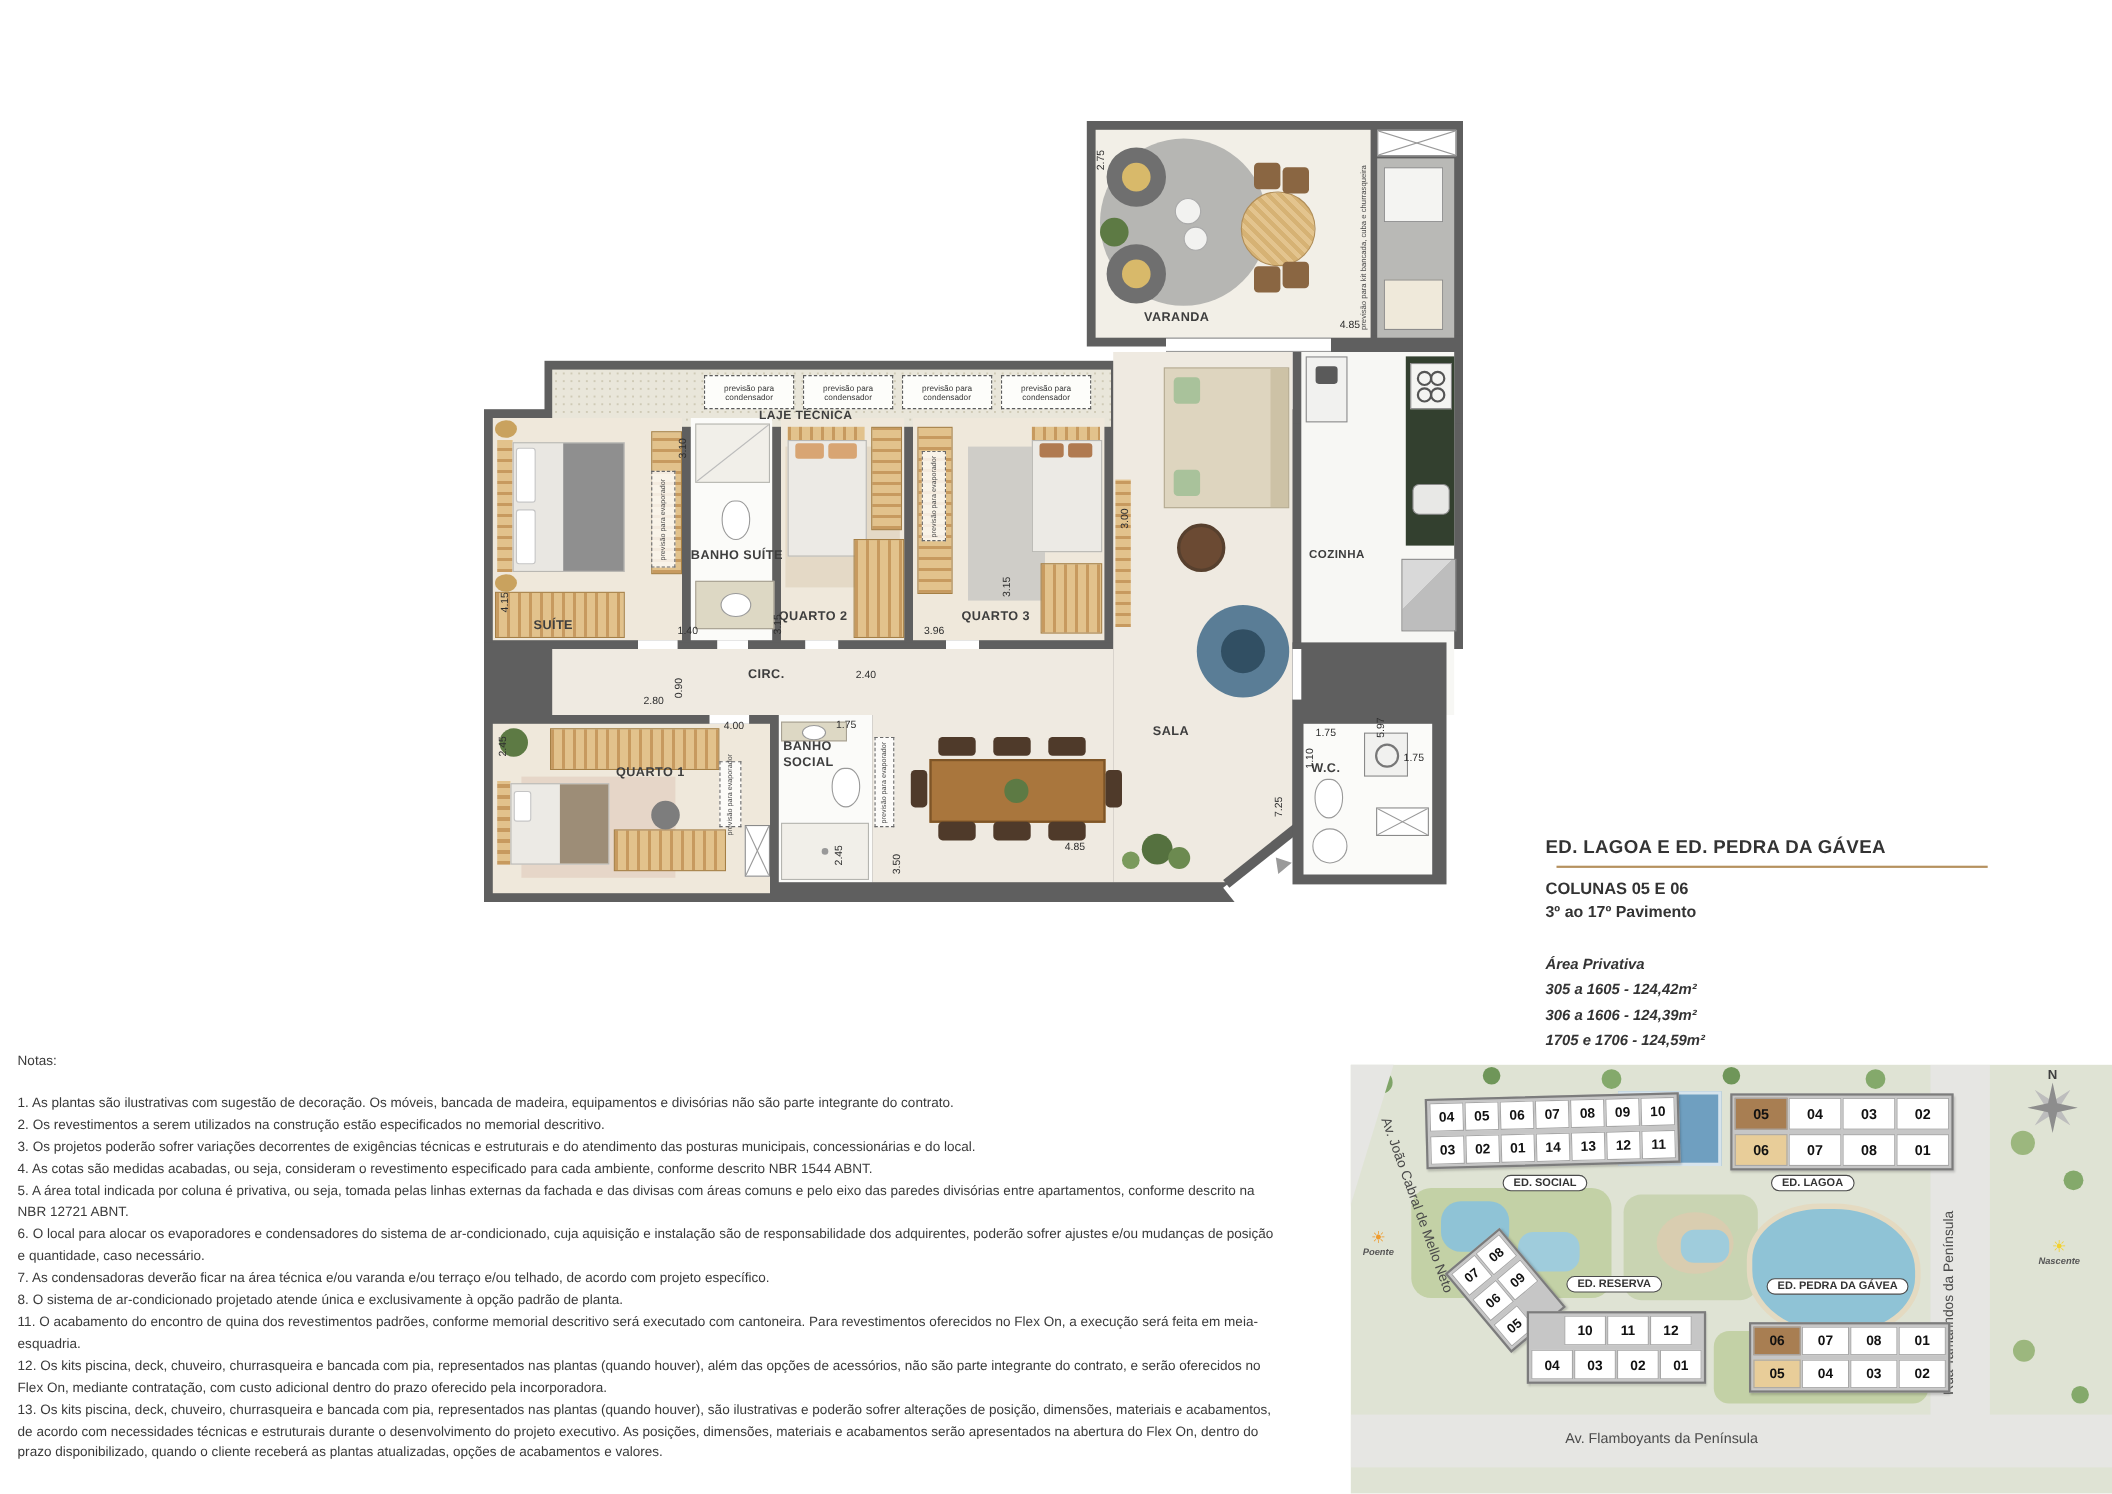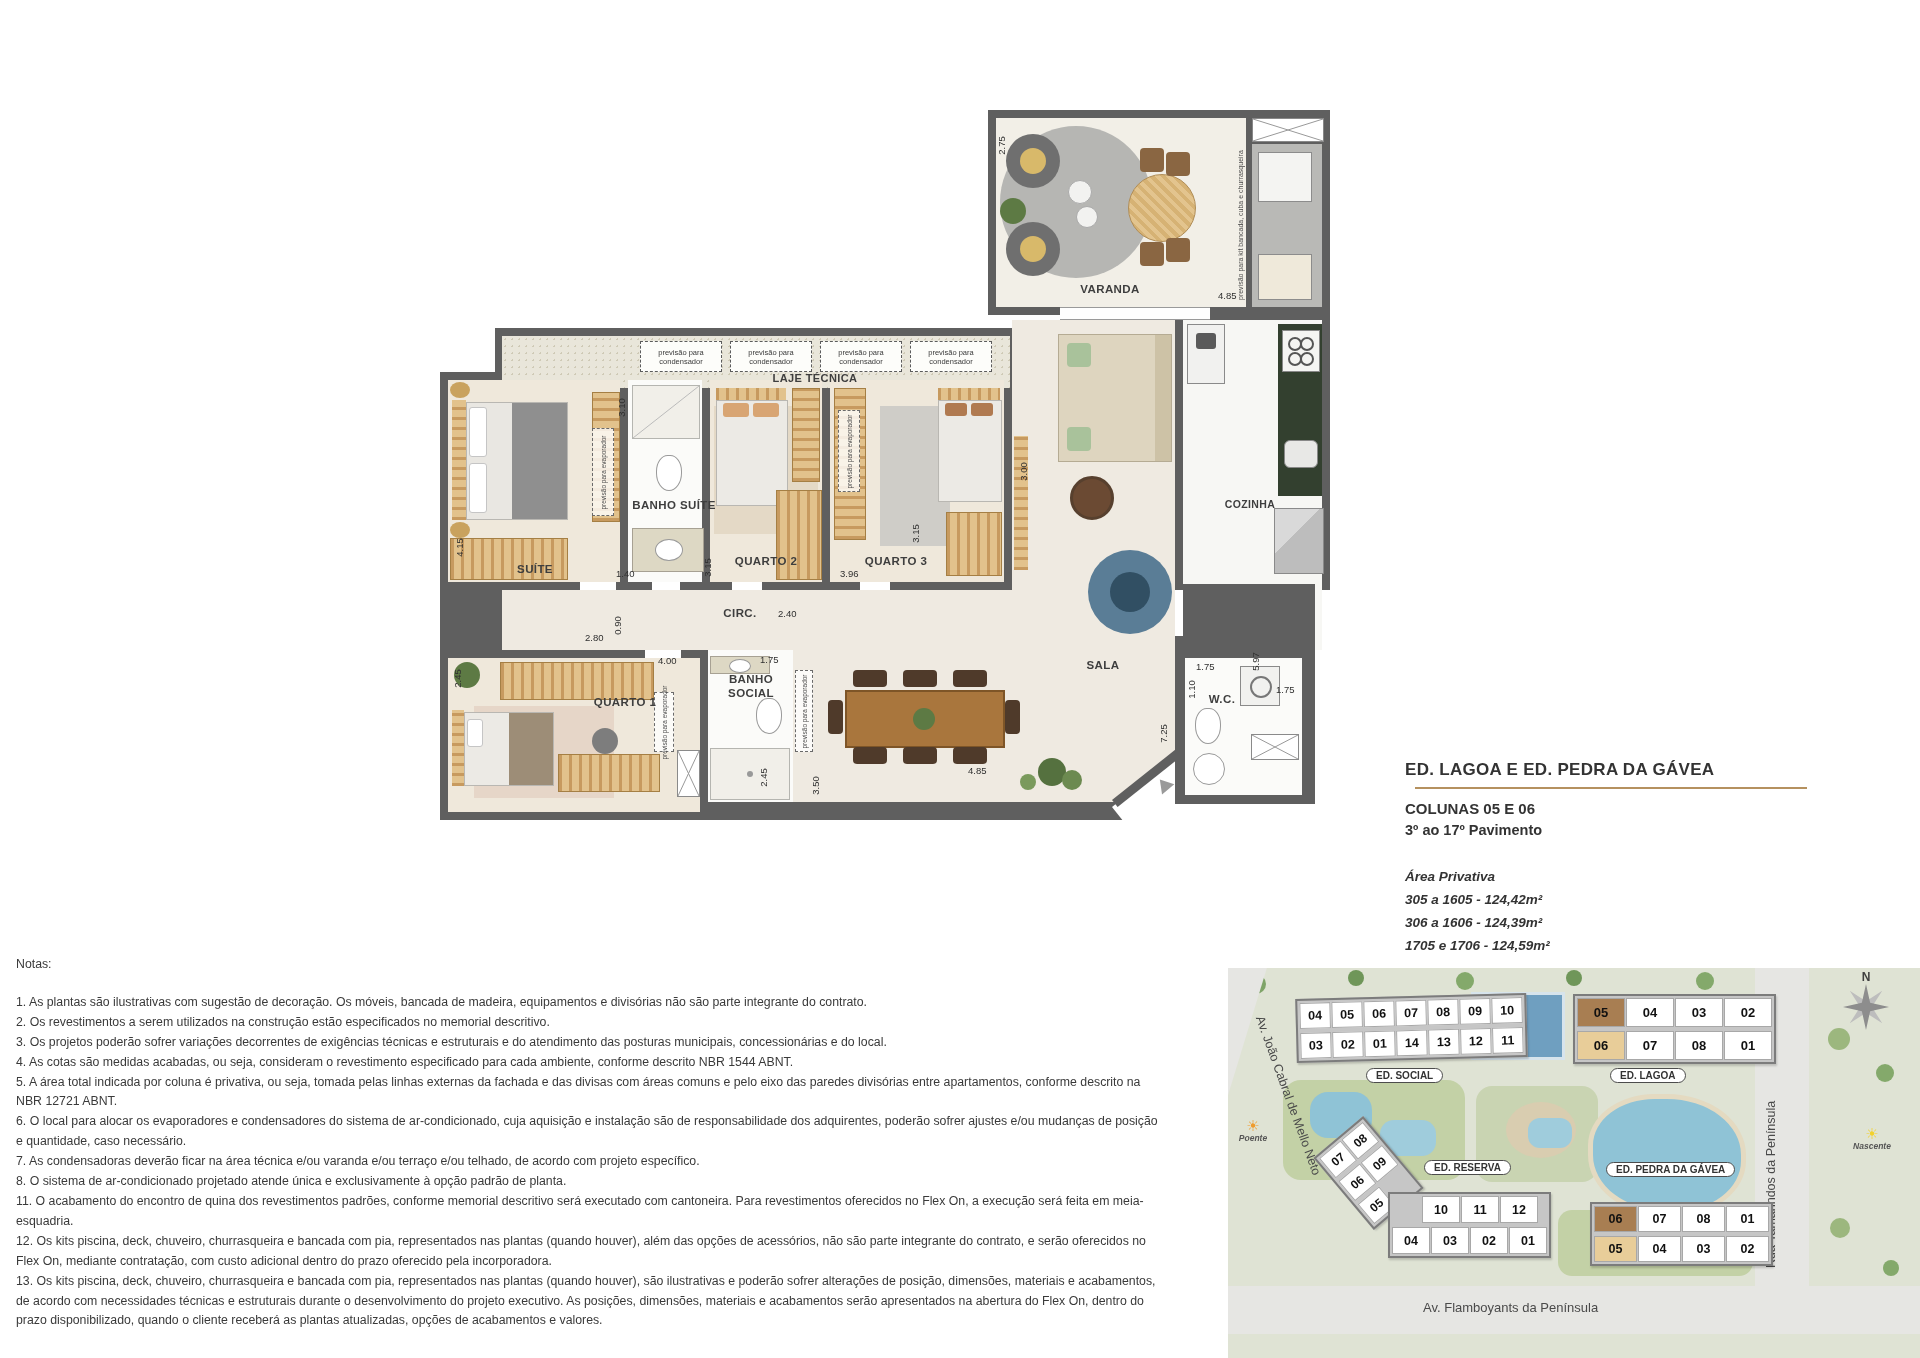--- a/index.html
+++ b/index.html
@@ -2,21 +2,21 @@
 <html><head>
 <meta charset="utf-8">
 <style>
   html,body{margin:0;padding:0;background:#fff;font-family:"Liberation Sans",sans-serif;}
   .stage{position:relative;width:1920px;height:1358px;background:#fff;overflow:hidden;}
   .abs{position:absolute;}
   
   .plan{position:absolute;left:440px;top:110px;width:905px;height:715px;}
   .wall{position:absolute;background:#5f5f5f;}
   .floor{position:absolute;}
-  .room-label{position:absolute;font-size:11.5px;font-weight:bold;color:#3e3e3e;letter-spacing:.4px;text-align:center;line-height:1.25;}
+  .room-label{position:absolute;font-size:11.5px;font-weight:bold;color:#3e3e3e;letter-spacing:.4px;text-align:left;line-height:1.25;}
   .dim{position:absolute;font-size:9.5px;color:#2f2f2f;white-space:nowrap;}
   .dim.v{transform:rotate(-90deg);}
   .cond{position:absolute;border:1.5px dashed #5c5c5c;background:#fdfdfa;color:#3a3a3a;font-size:7.5px;line-height:1.2;display:flex;align-items:center;justify-content:center;text-align:center;padding:1px;}
   .evap{position:absolute;border:1px dashed #6a6a6a;background:rgba(255,255,255,.8);display:flex;align-items:center;justify-content:center;overflow:visible;}
   .evap span{font-size:6.5px;color:#4a4a4a;transform:rotate(-90deg);white-space:nowrap;}
   .speckle{background-color:#e9e6da;background-image:radial-gradient(#cfcab6 1px,transparent 1px);background-size:7px 7px;}
   .wood{background:repeating-linear-gradient(90deg,#c79a5f 0 3px,#e2c28c 3px 10px);}
   .woodv{background:repeating-linear-gradient(0deg,#c79a5f 0 3px,#e2c28c 3px 10px);}
   .doorgap{position:absolute;background:#ffffff;}
   .tree{position:absolute;border-radius:50%;}
@@ -251,21 +251,21 @@
     <div style="position:absolute;left:834px;top:398px;width:48px;height:64px;background:linear-gradient(135deg,#d9d9d9 0 40%,#bdbdbd 40% 100%);border:1.5px solid #8a8a8a;"></div>
     <div style="position:absolute;left:747px;top:214px;width:36px;height:58px;background:#f1f1ef;border:1.5px solid #8a8a8a;">
       <div style="position:absolute;left:8px;top:8px;width:20px;height:16px;background:#5a5a5a;border-radius:3px;"></div>
     </div>
 
     <div class="room-label" style="left:600px;top:172px;width:140px;">VARANDA</div>
     <div class="room-label" style="left:250px;top:262px;width:250px;font-size:11px;">LAJE TÉCNICA</div>
     <div class="room-label" style="left:45px;top:452px;width:100px;">SUÍTE</div>
     <div class="room-label" style="left:188px;top:388px;width:92px;">BANHO SUÍTE</div>
     <div class="room-label" style="left:268px;top:444px;width:116px;">QUARTO 2</div>
-    <div class="room-label" style="left:390px;top:444px;width:132px;">QUARTO 3</div>
+    <div class="room-label" style="left:390px;top:444px;width:132px;padding-left:44px;">QUARTO 3</div>
     <div class="room-label" style="left:240px;top:496px;width:120px;">CIRC.</div>
     <div class="room-label" style="left:120px;top:585px;width:130px;">QUARTO 1</div>
     <div class="room-label" style="left:272px;top:562px;width:78px;">BANHO SOCIAL</div>
     <div class="room-label" style="left:608px;top:548px;width:110px;">SALA</div>
     <div class="room-label" style="left:750px;top:388px;width:120px;font-size:10.5px;">COZINHA</div>
     <div class="room-label" style="left:752px;top:582px;width:60px;">W.C.</div>
 
     <div style="position:absolute;left:797px;top:190px;transform:rotate(-90deg);transform-origin:0 0;font-size:7px;color:#4a4a4a;white-space:nowrap;">previsão para kit bancada, cuba e churrasqueira</div>
 
     <span class="dim v" style="left:552px;top:30px;">2.75</span>

